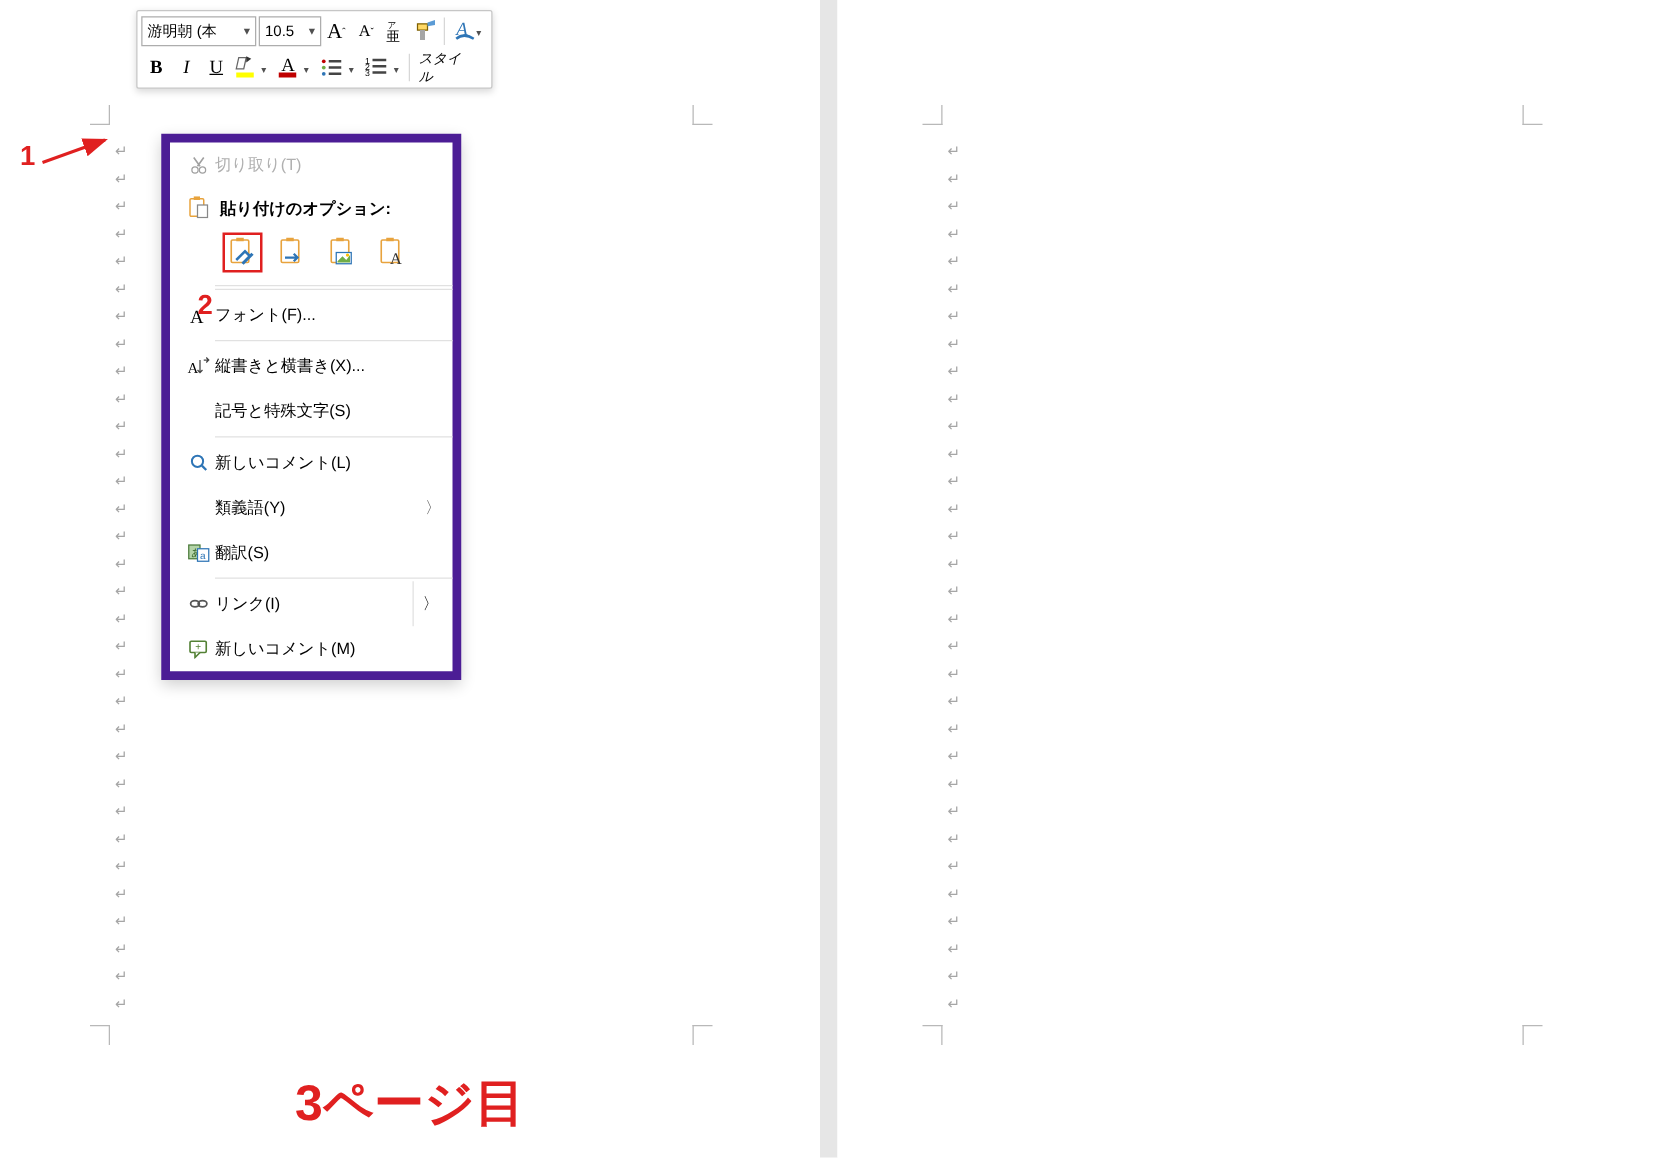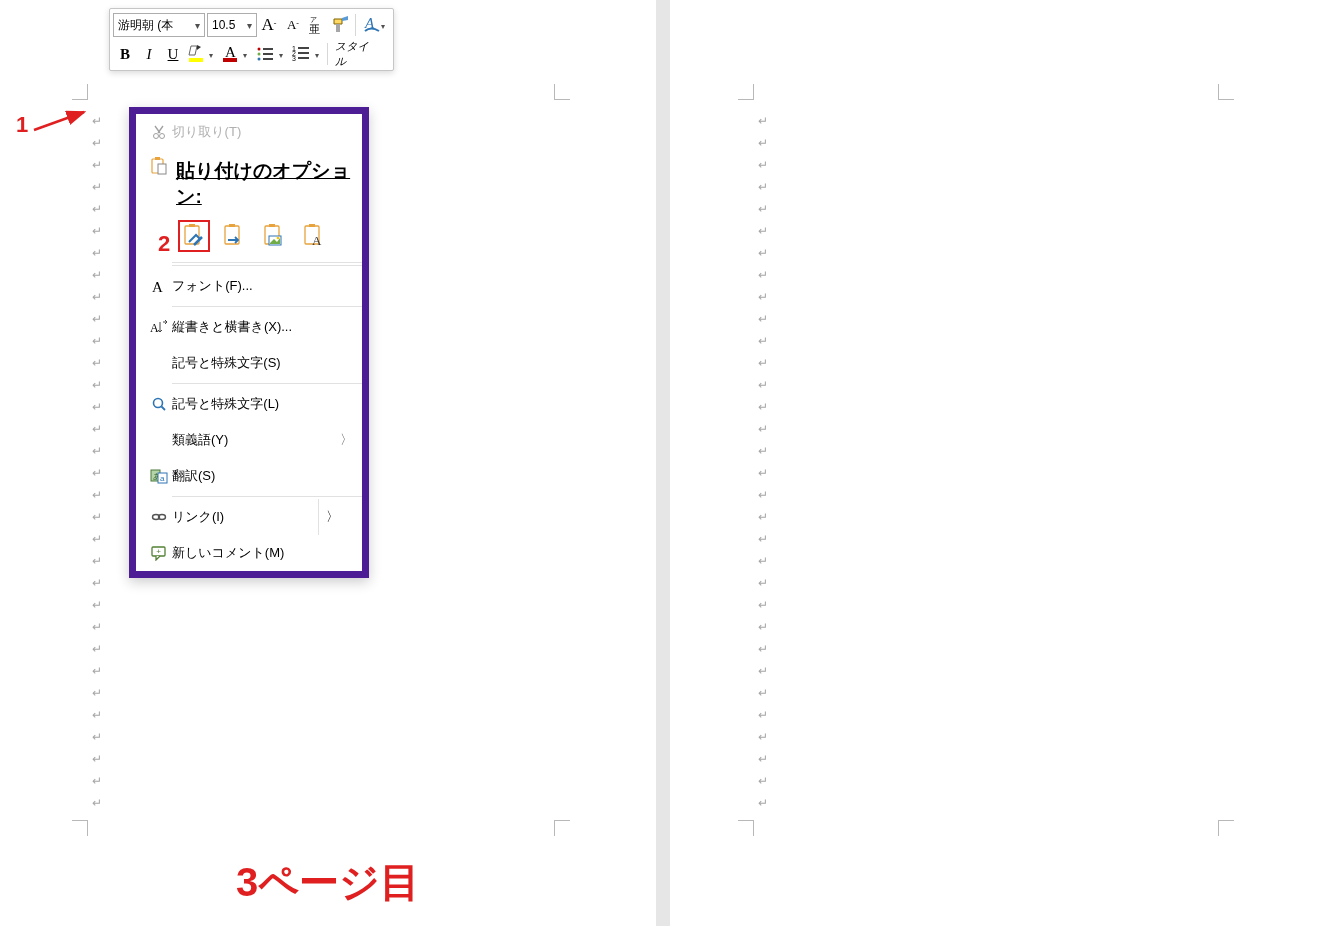--- a/index.html
+++ b/index.html
@@ -18,25 +18,25 @@
 .mtb-label { font-size: 11px; padding: 0 4px; font-style: italic; }
 
 
 .context-menu { position: absolute; left: 109px; top: 107px; width: 240px; background: #fff; border: 7px solid #4c1d95; box-shadow: 0 4px 12px rgba(0,0,0,0.2); font-size: 13px; margin-left: 20px; }
 .cm-item { display: flex; align-items: center; height: 36px; padding: 0 10px 0 10px; cursor: pointer; }
 .cm-item.disabled { color: #b0b0b0; cursor: default; }
 .cm-icon { width: 26px; height: 20px; display: inline-flex; align-items: center; justify-content: center; flex-shrink: 0; }
 .cm-label { flex: 1; text-align: left; }
 .cm-arrow { width: 12px; text-align: right; color: #606060; }
 .cm-sep { height: 1px; background: #e1e1e1; margin: 2px 0 2px 36px; }
-.cm-header { font-weight: bold; font-size: 19px; padding: 8px 10px 6px 40px; text-decoration: underline; }
+.cm-header { font-weight: bold; font-size: 13px; padding: 8px 10px 6px 40px; }
 .cm-paste-row { display: flex; gap: 8px; padding: 4px 10px 8px 42px; }
 .cm-paste-btn { width: 32px; height: 32px; display: inline-flex; align-items: center; justify-content: center; cursor: pointer; border: 1px solid transparent; }
 .cm-paste-btn.highlight { border: 2px solid #e02020; }
-.cm-item.with-arrow-box { padding-right: 16px; }
+.cm-item.with-arrow-box { padding-right: 4px; }
 .cm-arrow-box { width: 28px; height: 36px; border-left: 1px solid #e1e1e1; display: flex; align-items: center; justify-content: center; }
 
 
 .page-gap { position: absolute; left: 656px; top: 0; width: 14px; height: 926px; background: #e6e6e6; }
 .page { position: absolute; top: 0; bottom: 0; background: #fff; }
 .page.left { left: 0; width: 656px; }
 .page.right { left: 670px; width: 657px; }
 .corner { position: absolute; width: 16px; height: 16px; }
 .corner.tl { border-right: 1px solid #b8b8b8; border-bottom: 1px solid #b8b8b8; }
 .corner.tr { border-left: 1px solid #b8b8b8; border-bottom: 1px solid #b8b8b8; }
@@ -328,21 +328,21 @@
     <span class="cm-label">記号と特殊文字(S)</span>
   </div>
   <div class="cm-sep"></div>
   <div class="cm-item">
     <span class="cm-icon">
         <svg width="16" height="16">
           <circle cx="7" cy="7" r="4.5" fill="none" stroke="#2e75b6" stroke-width="1.6"></circle>
           <line x1="10.5" y1="10.5" x2="14" y2="14" stroke="#2e75b6" stroke-width="1.8"></line>
         </svg>
       </span>
-    <span class="cm-label">記号と特殊文字(L)</span>
+    <span class="cm-label">新しいコメント(L)</span>
   </div>
   <div class="cm-item">
     <span class="cm-icon"></span>
     <span class="cm-label">類義語(Y)</span>
     <span class="cm-arrow">〉</span>
   </div>
   <div class="cm-item">
     <span class="cm-icon">
         <svg width="18" height="16">
           <rect x="1" y="2" width="9" height="11" fill="#b4d4a8" stroke="#4a7a3a"></rect>

